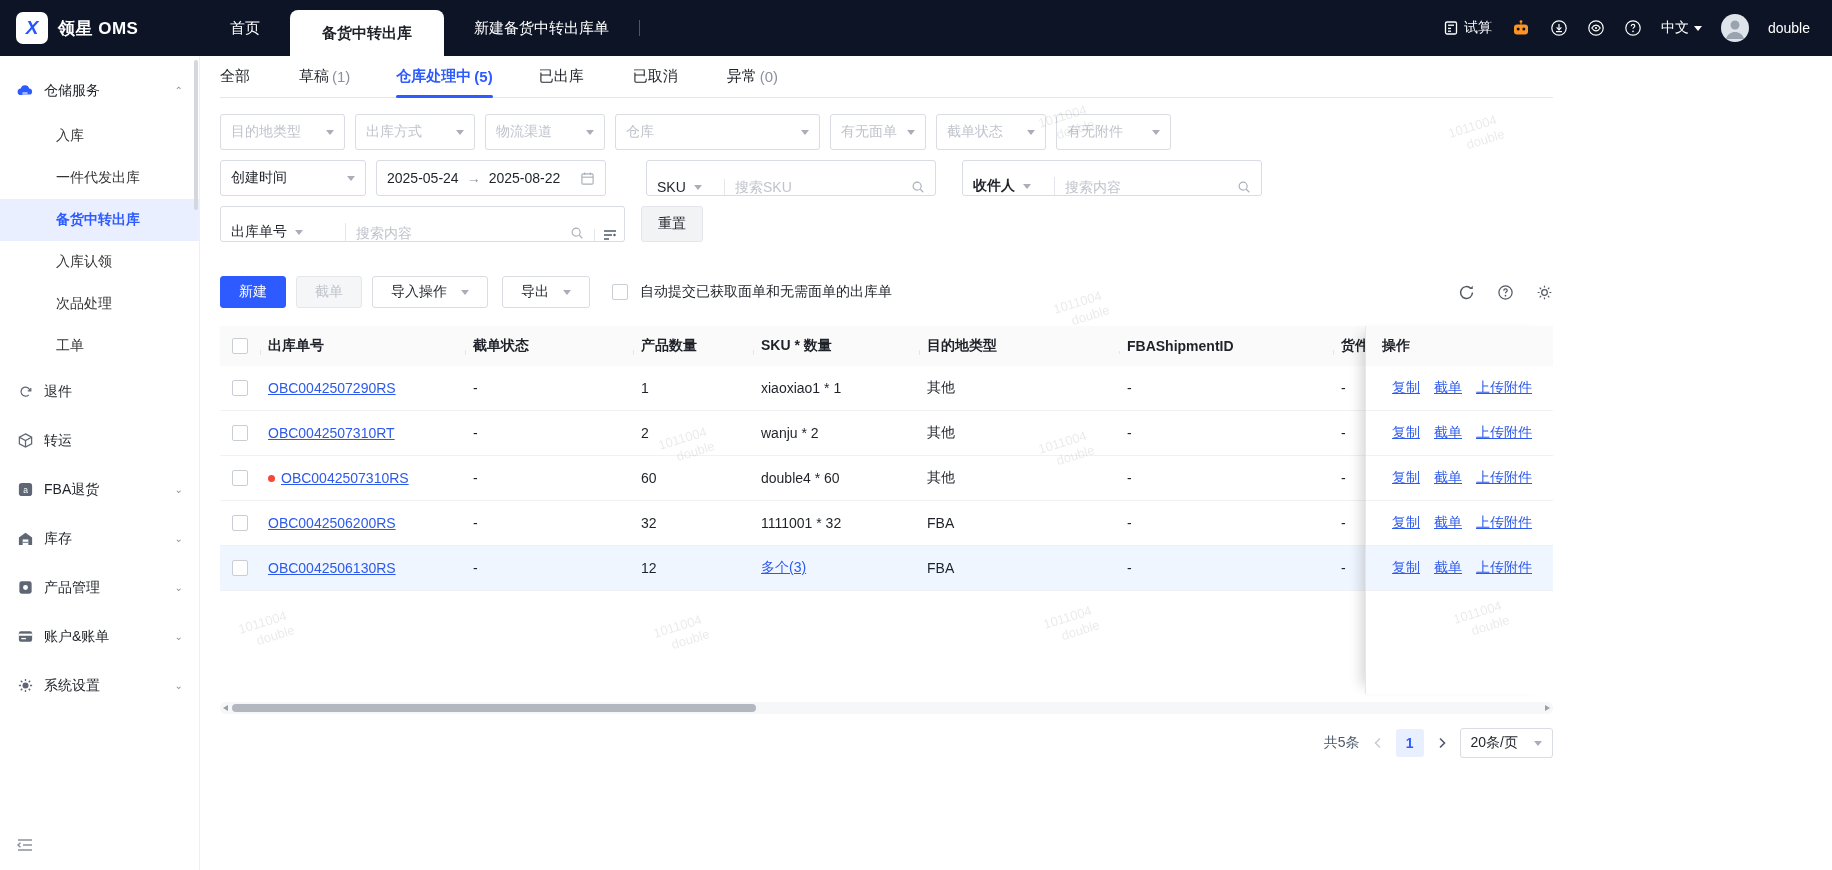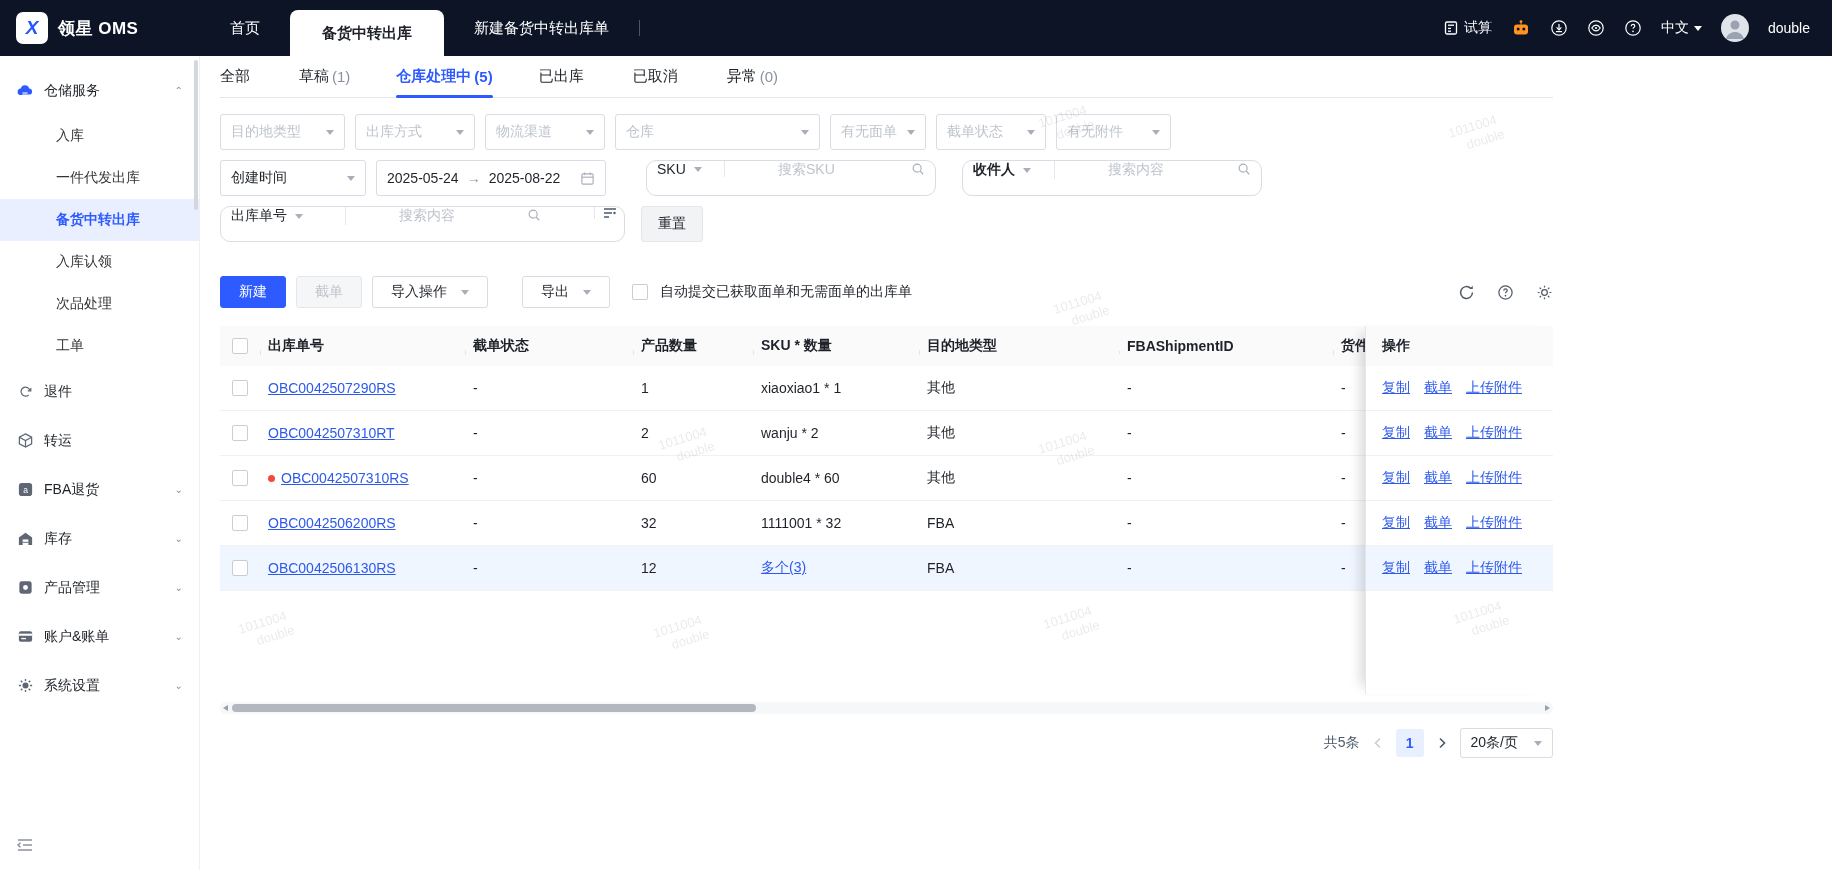--- a/index.html
+++ b/index.html
@@ -46,21 +46,21 @@
   
   .filters { padding-top:16px; display:flex; flex-direction:column; gap:10px; }
   .frow { display:flex; align-items:center; gap:10px; }
   .sel { height:36px; border:1px solid #d9dce3; border-radius:3px; display:flex; align-items:center; justify-content:space-between; padding:0 10px; cursor:pointer; background:#fff; }
   .sel .ph { color:#bfc4cc; }
   .sel .val { color:#1f2329; }
   .caret-g { width:0; height:0; border-left:4px solid transparent; border-right:4px solid transparent; border-top:5px solid #a9aeb8; flex:none; margin-left:8px; }
   .datebox { height:36px; border:1px solid #d9dce3; border-radius:3px; display:flex; align-items:center; gap:8px; padding:0 10px; width:230px; color:#1f2329; }
   .datebox .arrow { color:#8a919f; }
   .datebox .cal { margin-left:auto; color:#a9aeb8; display:flex; }
-  .igroup { height:36px; border:1px solid #d9dce3; border-radius:10px; display:flex; align-items:flex-start; background:#fff;gap:43px; }
+  .igroup { height:36px; border:1px solid #d9dce3; border-radius:3px; display:flex; align-items:flex-end; background:#fff; }
   .ig-select { display:flex; align-items:center; padding:0 10px; border-right:1px solid #e5e6eb; cursor:pointer; color:#1f2329; }
   .ig-input { display:flex; align-items:center; padding:0 10px; gap:8px; }
   .ig-input input { border:none; outline:none; font:inherit; color:#1f2329; width:100%; background:transparent; }
   .ig-input input::placeholder { color:#bfc4cc; }
   .ig-input svg { color:#a9aeb8; flex:none; }
   .ig-iconbtn { width:30px; border-left:1px solid #e5e6eb; display:flex; align-items:center; justify-content:center; color:#4e5969; cursor:pointer; }
   .btn-reset { height:36px; padding:0 16px; background:#f2f3f5; border:1px solid #e5e6eb; border-radius:3px; cursor:pointer; font:inherit; color:#1f2329; margin-left:6px; }
 
   
   .toolbar { margin-top:34px; display:flex; align-items:center; gap:10px; }
@@ -88,21 +88,21 @@
   .c-dest { width:200px; flex:none; }
   .c-fba { width:214px; flex:none; }
   .c-ship { flex:1; min-width:0; }
   .thead .cell:not(.c-check)::before { content:""; position:absolute; left:0; top:13px; width:1px; height:14px; background:#e3e5ea; }
   a.link { color:#2e5aec; text-decoration:underline; cursor:pointer; }
   .reddot { display:inline-block; width:7px; height:7px; border-radius:50%; background:#f5483b; margin-right:6px; vertical-align:1px; }
 
   .ops-col { position:absolute; top:0; right:0; bottom:0; width:188px; background:#fff; z-index:5;
     border-left:1px solid #e5e6eb; box-shadow:-12px 0 12px -8px rgba(0,0,0,.16); }
   .ops-head { height:40px; background:#fafafa; font-weight:700; display:flex; align-items:center; padding-left:16px; }
-  .ops-row { height:45px; display:flex; align-items:center; gap:14px; padding-left:16px; border-bottom:1px solid #f0f1f3; background:#fff; }
+  .ops-row { height:45px; display:flex; align-items:center; gap:14px; padding-left:26px; border-bottom:1px solid #f0f1f3; background:#fff; }
   .ops-row.hl { background:#f0f6ff; }
 
   
   .hscroll { margin-top:8px; height:12px; background:#f6f7f8; border-radius:6px; position:relative; }
   .hscroll .thumb { position:absolute; left:12px; top:2px; width:524px; height:8px; background:#b3b7bf; border-radius:4px; cursor:grab; }
   .hs-arrow { position:absolute; top:3px; width:0; height:0; border-top:3px solid transparent; border-bottom:3px solid transparent; }
   .hs-left { left:3px; border-right:5px solid #9aa0aa; }
   .hs-right { right:3px; border-left:5px solid #9aa0aa; }
 
   
@@ -427,21 +427,21 @@
       </div>
     </div>
 
     <div class="toolbar">
       <button class="btn btn-primary">新建</button>
       <button class="btn btn-disabled">截单</button>
       <button class="btn btn-plain" style="margin-left:0">
           <span>导入操作</span>
           <span class="caret-g"></span>
         </button>
-      <button class="btn btn-plain" style="margin-left:24px">
+      <button class="btn btn-plain" style="margin-left:4px">
           <span>导出</span>
           <span class="caret-g"></span>
         </button>
       <span class="cbx" style="margin-left:12px"></span>
       <span class="autolabel">自动提交已获取面单和无需面单的出库单</span>
       <div class="tb-icons">
         <span>
           <svg width="17" height="17" viewBox="0 0 16 16" fill="none" stroke="currentColor" stroke-width="1.4">
               <path d="M13.6 8A5.6 5.6 0 1 1 12 4.1"></path>
               <path d="M13.9 1.6v3.1h-3.1" fill="currentColor" stroke="none"></path>

